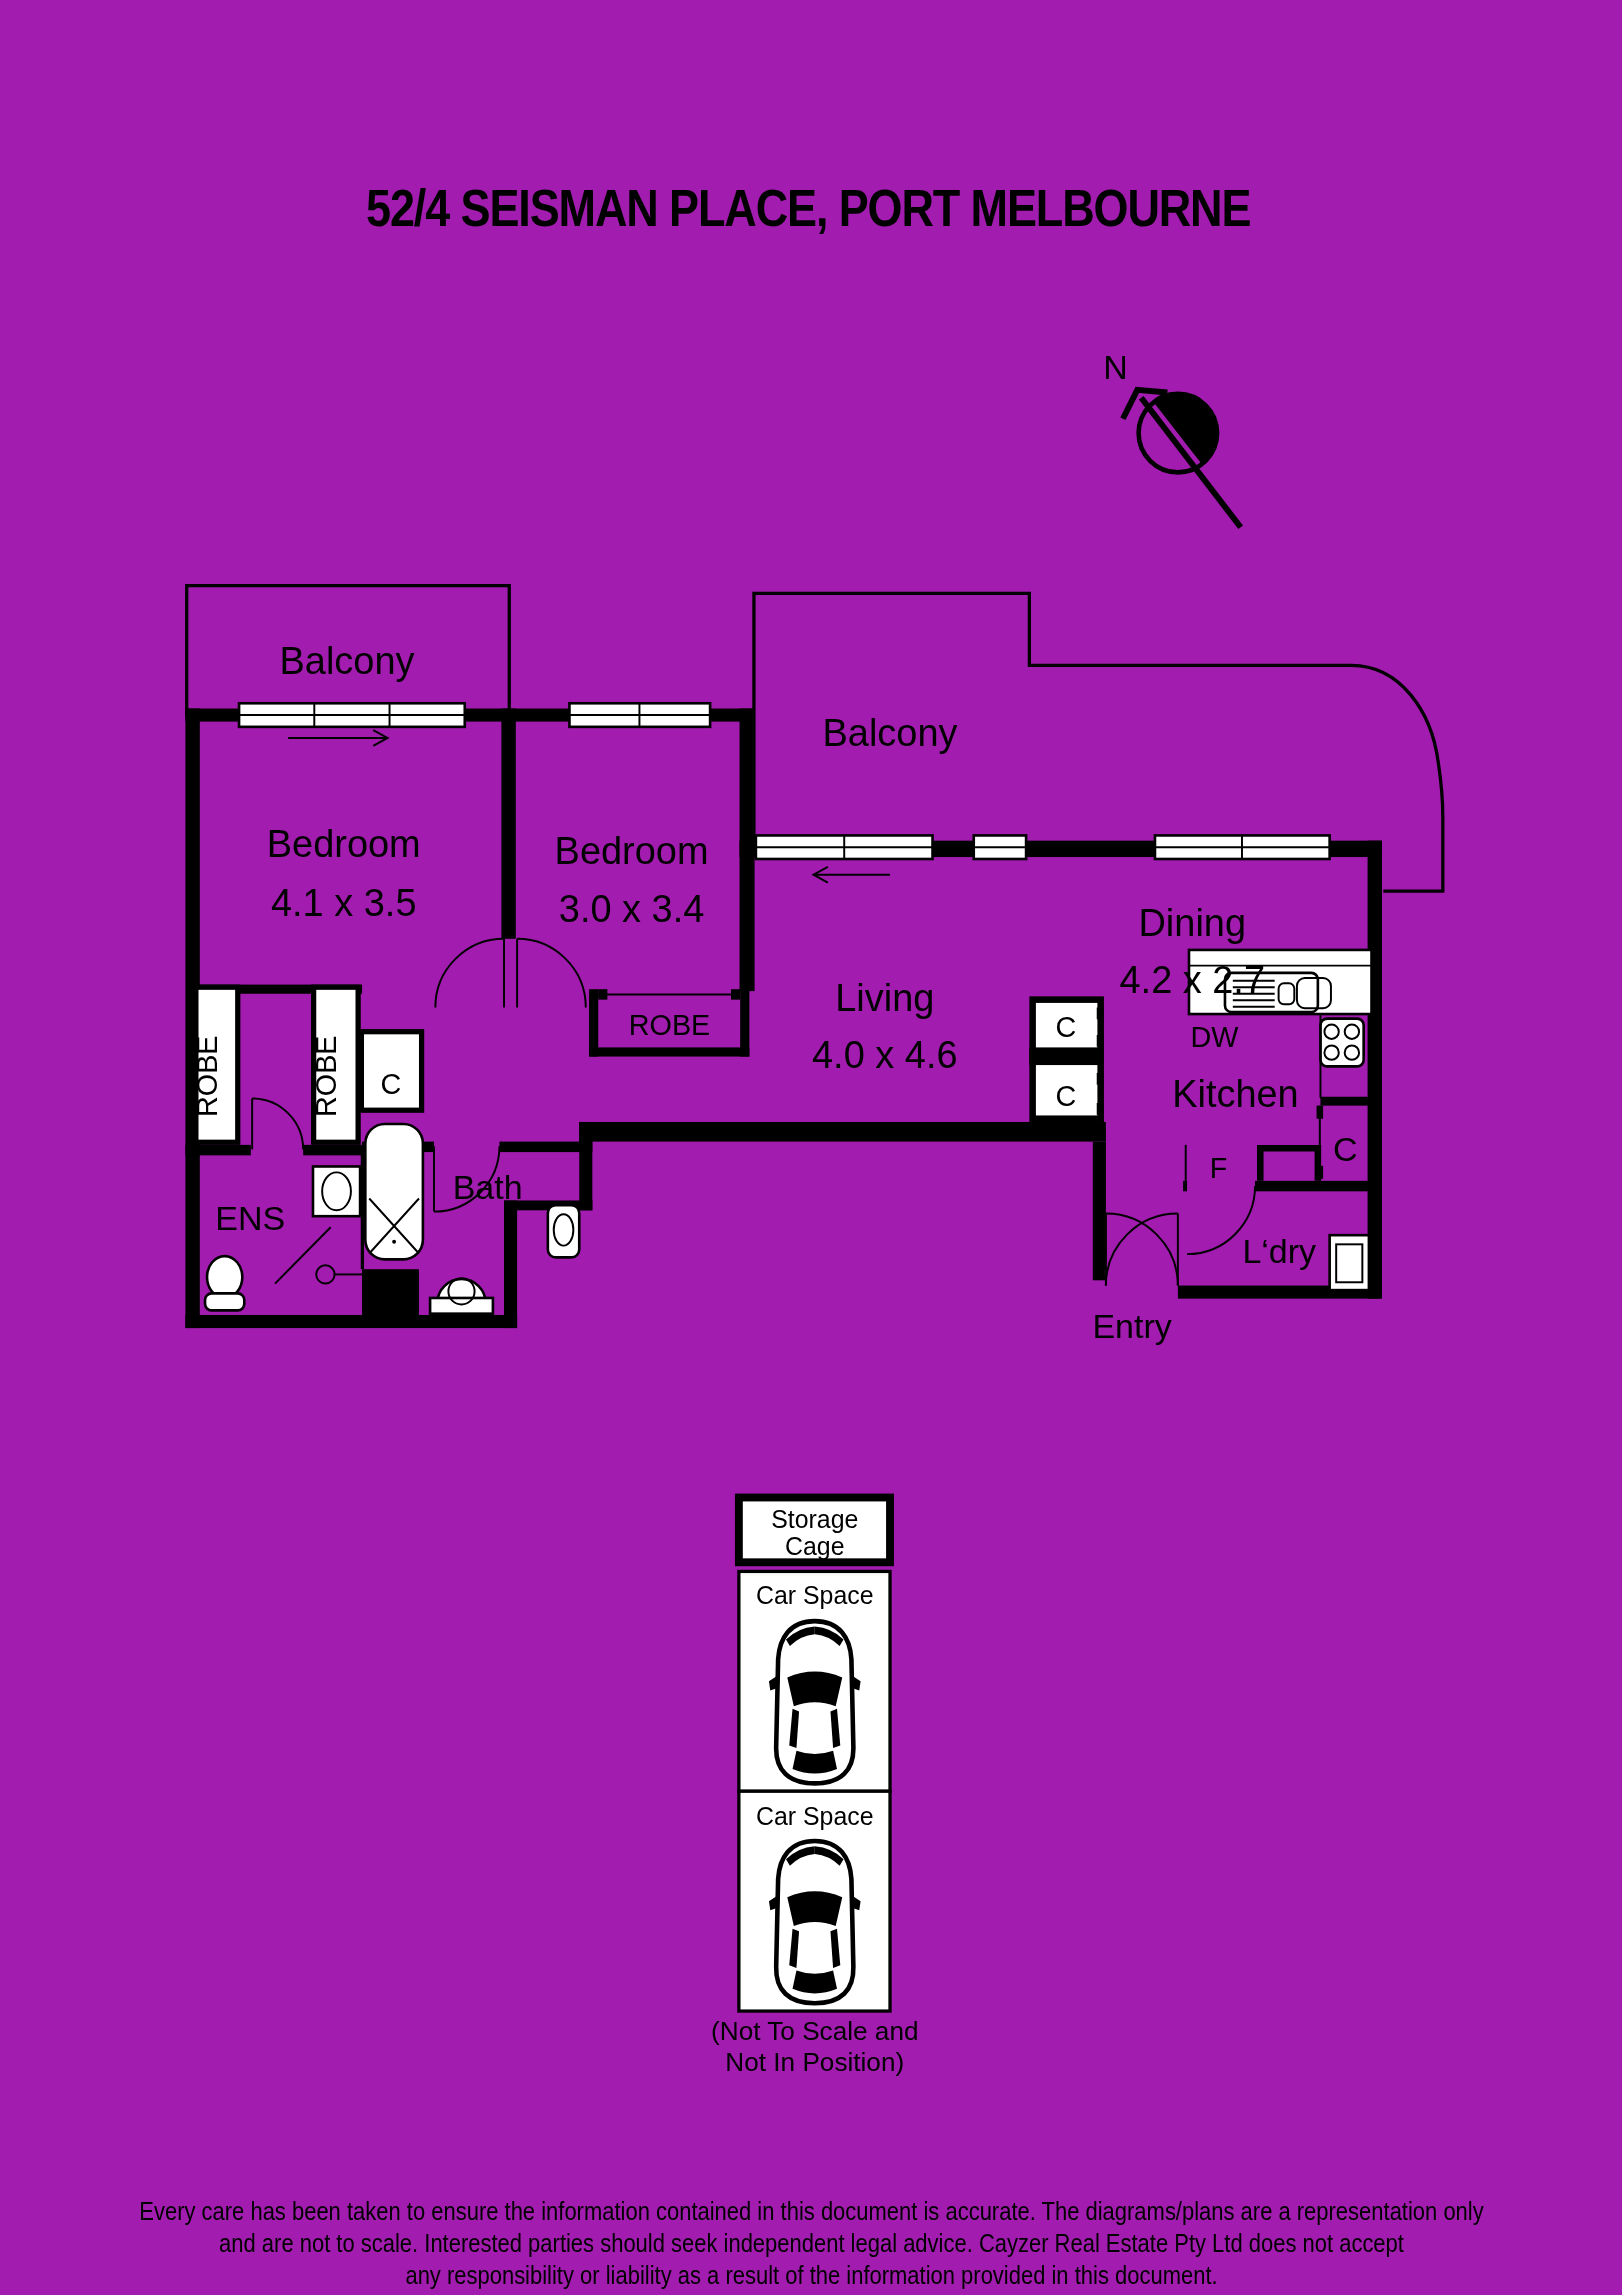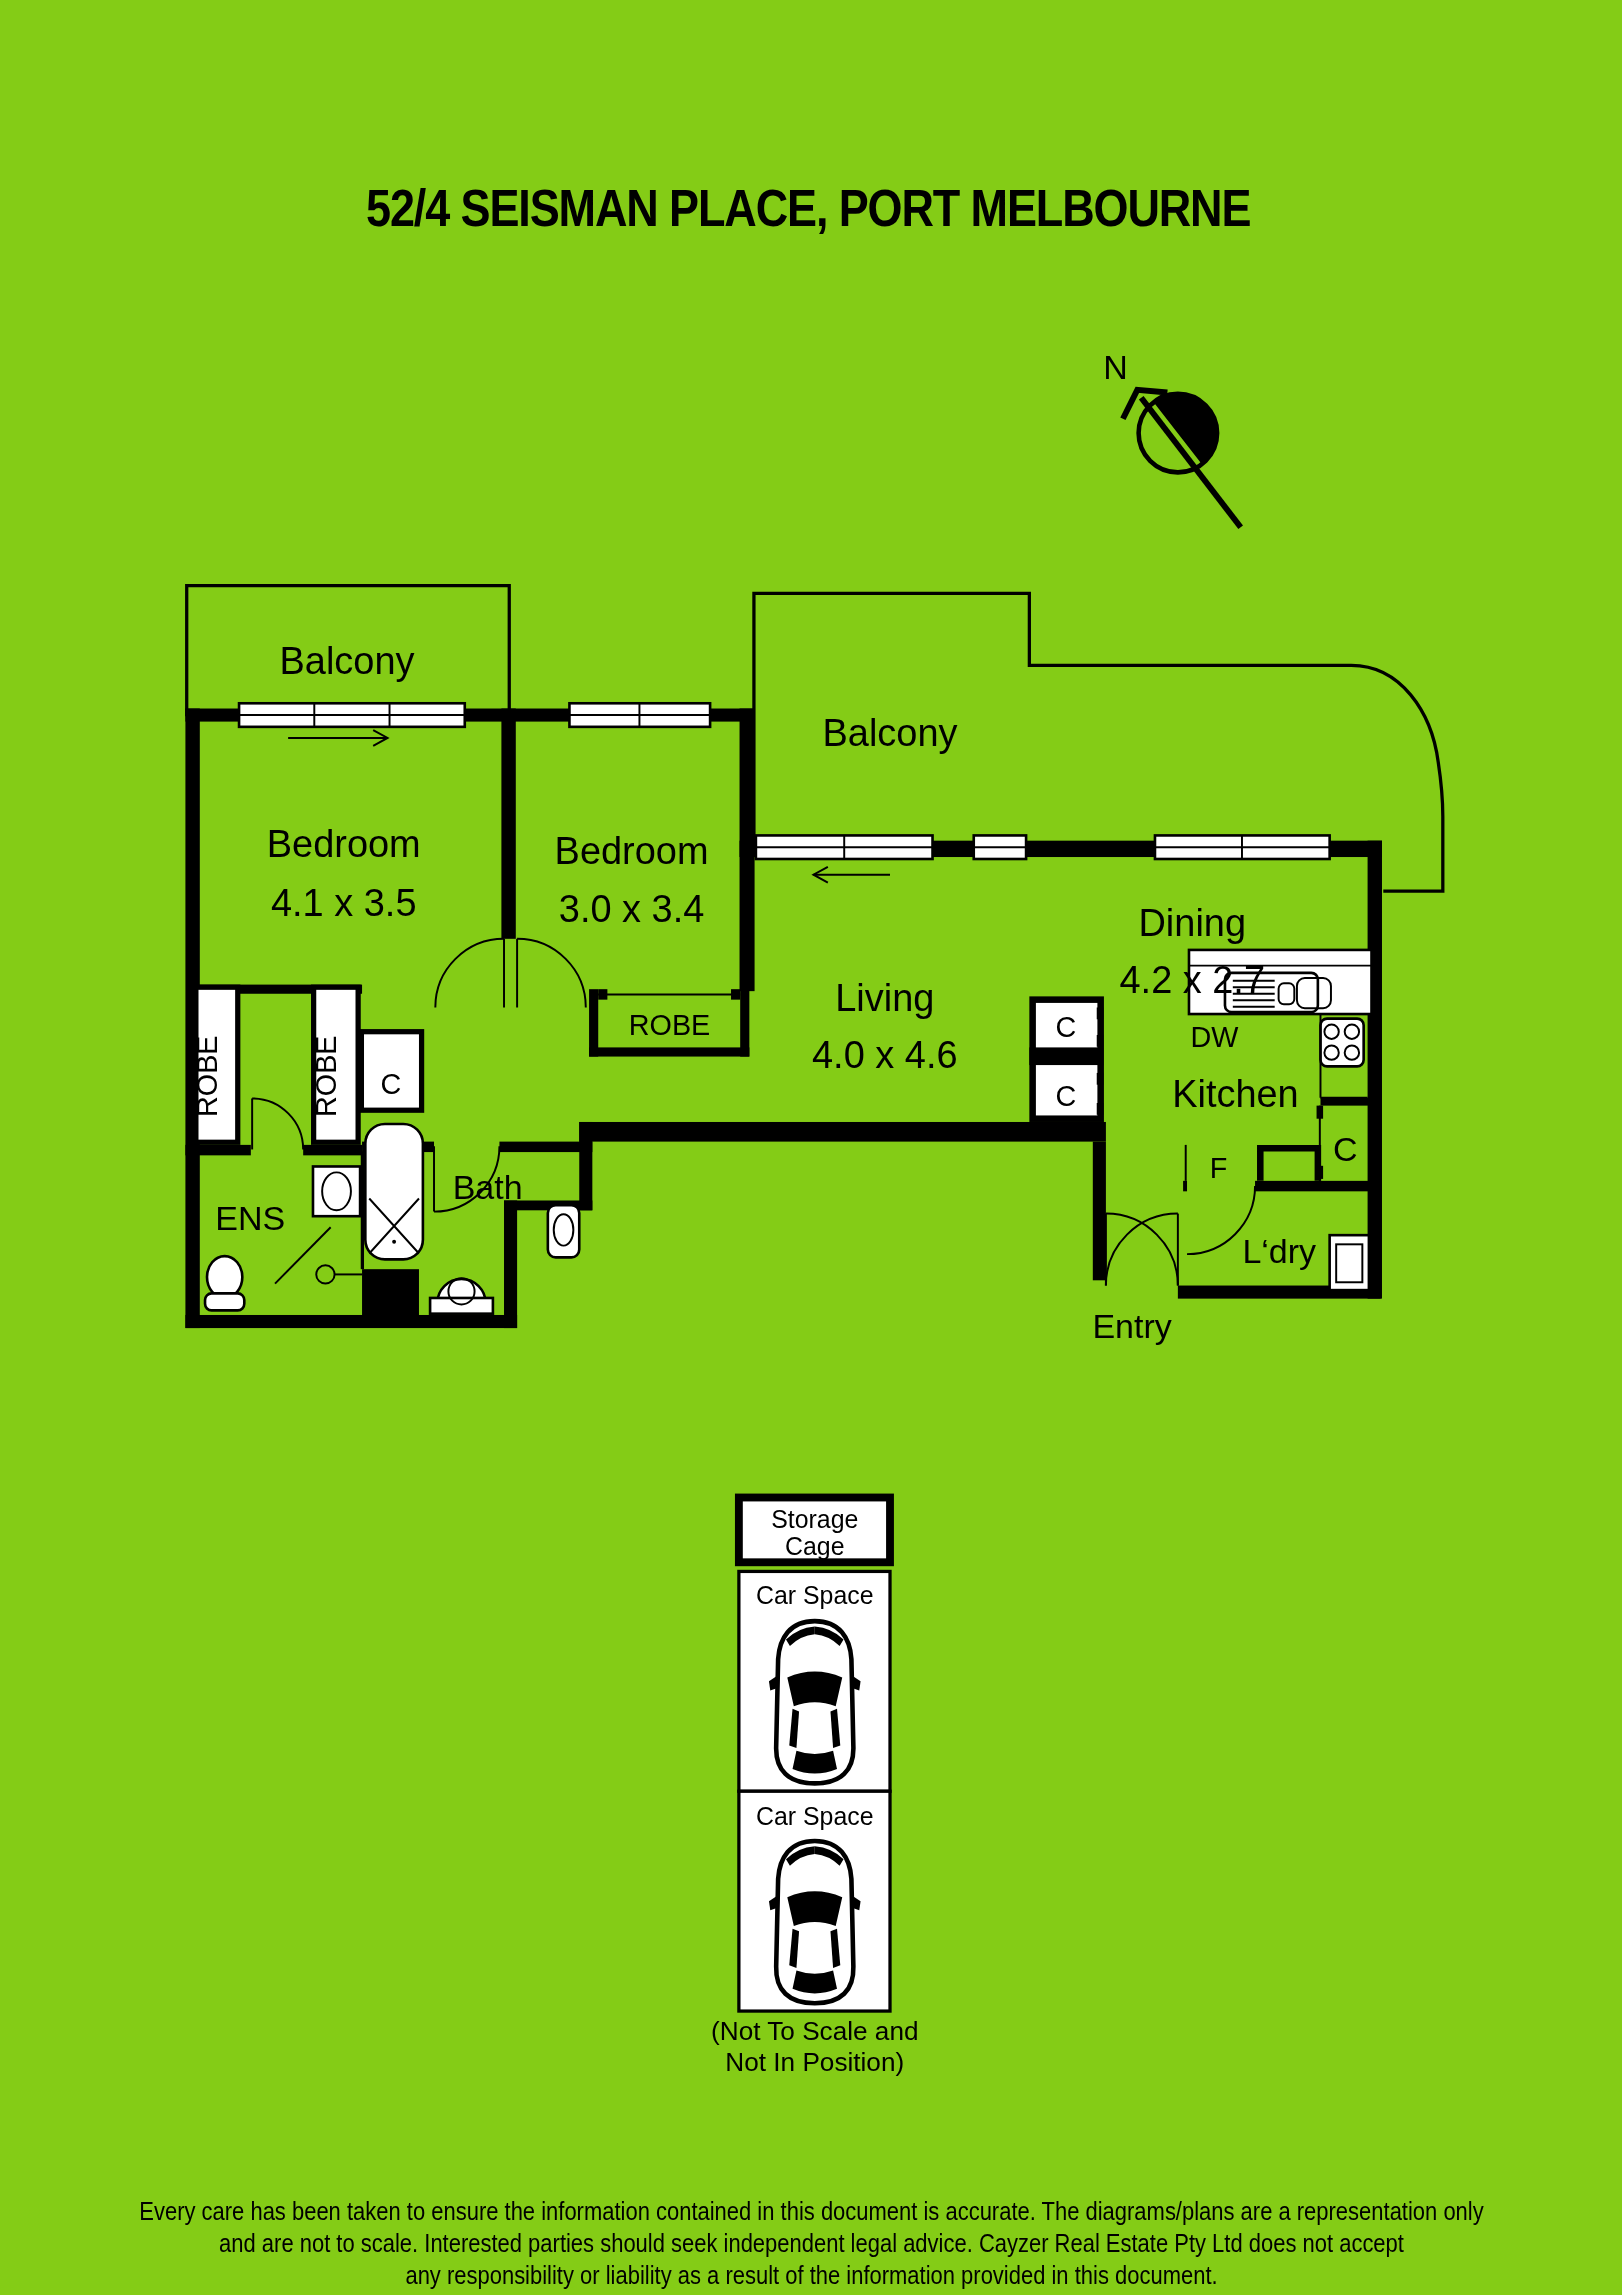--- a/index.html
+++ b/index.html
@@ -1,16 +1,16 @@
 <!DOCTYPE html>
 <html style="font-size:10.5px"><head>
 <meta charset="utf-8">
 <style>
   html,body{margin:0;padding:0;background:#ffffff;}
-  .page{position:relative;width:1623px;height:2295px;background:#84cc16;overflow:hidden;}
+  .page{position:relative;width:1623px;height:2295px;background:#a21caf;overflow:hidden;}
   svg{position:absolute;left:0;top:0;}
   text{font-family:"Liberation Sans",sans-serif;fill:#000;}
   .title-t{font-size:80px;font-weight:bold;letter-spacing:-2px;}
   .room-t{font-size:58px;}
   .small-t{font-size:44px;}
   .mid-t{font-size:52px;}
   .park-t{font-size:38px;}
   .note-t{font-size:40px;}
   .disc-t{font-size:40px;}
   .wall{fill:#000;stroke:none;}

